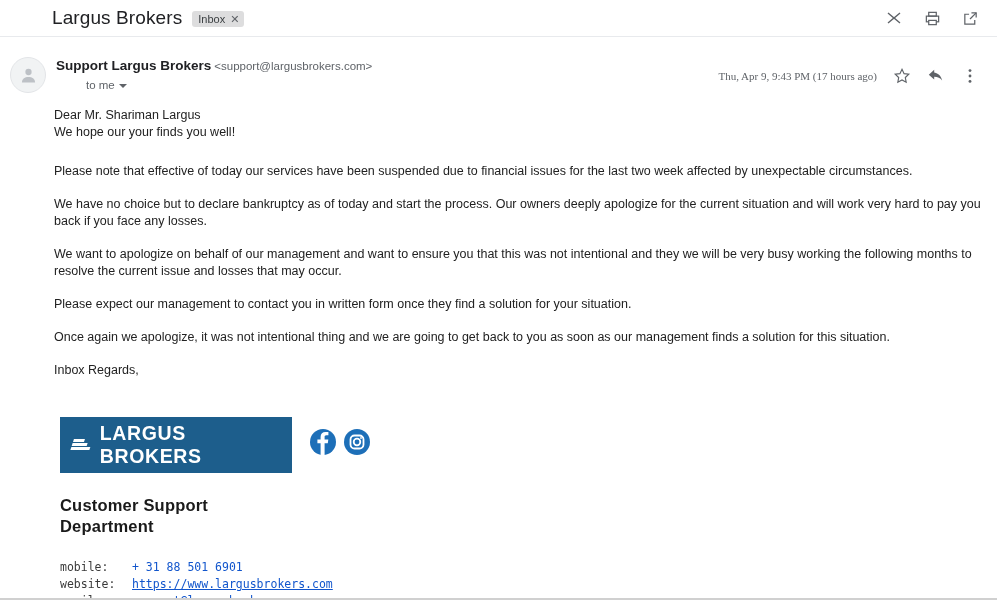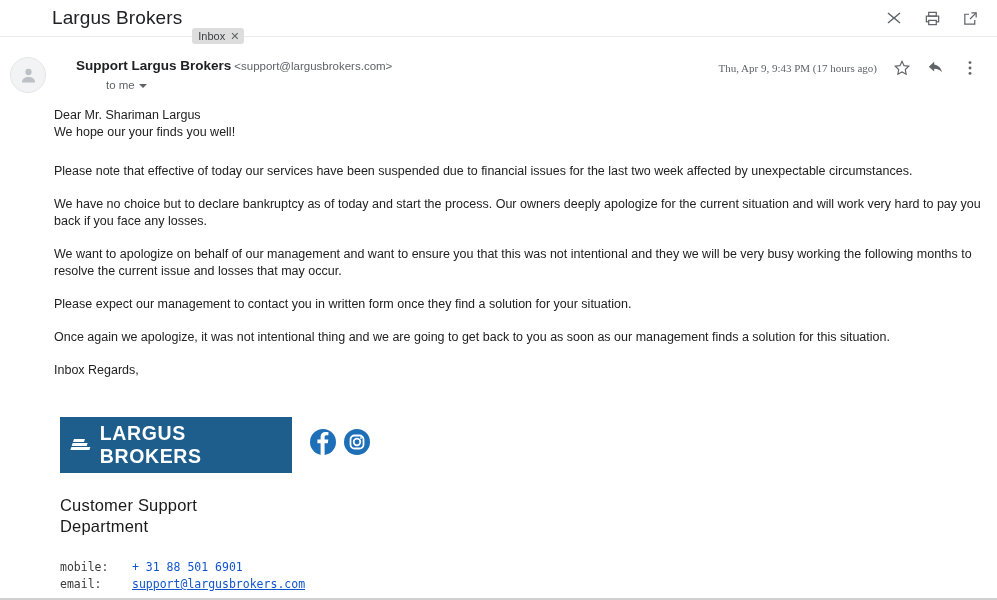--- a/index.html
+++ b/index.html
@@ -43,21 +43,21 @@
     display: inline-flex;
     align-items: center;
     gap: 5px;
     background: #ddddde;
     border-radius: 3px;
     padding: 2px 5px 2px 6px;
     font-size: 11px;
     color: #3c4043;
     line-height: 12px;
     position: relative;
-    top: 18px;
+    top: 1px;
   }
   .label-chip .chip-x {
     font-size: 11px;
     color: #5f6368;
     cursor: pointer;
   }
   .header-actions {
     display: flex;
     align-items: center;
     gap: 20px;
@@ -76,23 +76,22 @@
     background: #e8eaed;
     width: 100%;
   }
 
   
   .msg-wrap {
     padding: 10px 18px 0 0;
   }
   .meta-row {
     display: flex;
-    align-items: flex-start;
+    align-items: center;
     padding: 6px 0 0 0;
-    gap: 20px;
   }
   .avatar {
     width: 34px;
     height: 34px;
     border-radius: 50%;
     background: #f1f3f4;
     border: 1px solid #e3e5e8;
     margin: 4px 10px 0 10px;
     flex: 0 0 auto;
     display: flex;
@@ -243,21 +242,21 @@
     align-items: center;
     justify-content: center;
     font-size: 15px;
     font-weight: bold;
     cursor: pointer;
   }
   .soc.ig { background: #1d6fb8; }
   .dept {
     margin-top: 22px;
     font-size: 16.5px;
-    font-weight: normal;
+    font-weight: bold;
     color: #1a1a1a;
     line-height: 21px;
     letter-spacing: 0.2px;
     max-width: 230px;
   }
   .contacts {
     margin-top: 22px;
     font-family: "DejaVu Sans Mono", monospace;
     font-size: 11.5px;
     line-height: 17px;
@@ -403,19 +402,23 @@
   </div>
 
   <div class="dept">Customer Support Department</div>
 
   <div class="contacts">
     <div class="row">
       <span class="key">mobile:</span>
       <span class="plain">+ 31 88 501 6901</span>
     </div>
     <div class="row">
+      <span class="key">website:</span>
+      <a href="#">https://www.largusbrokers.com</a>
+    </div>
+    <div class="row">
       <span class="key">email:</span>
       <a href="#">support@largusbrokers.com</a>
     </div>
   </div>
 </div>
 
 <div class="bottom-rule"></div>
 
 </body></html>

